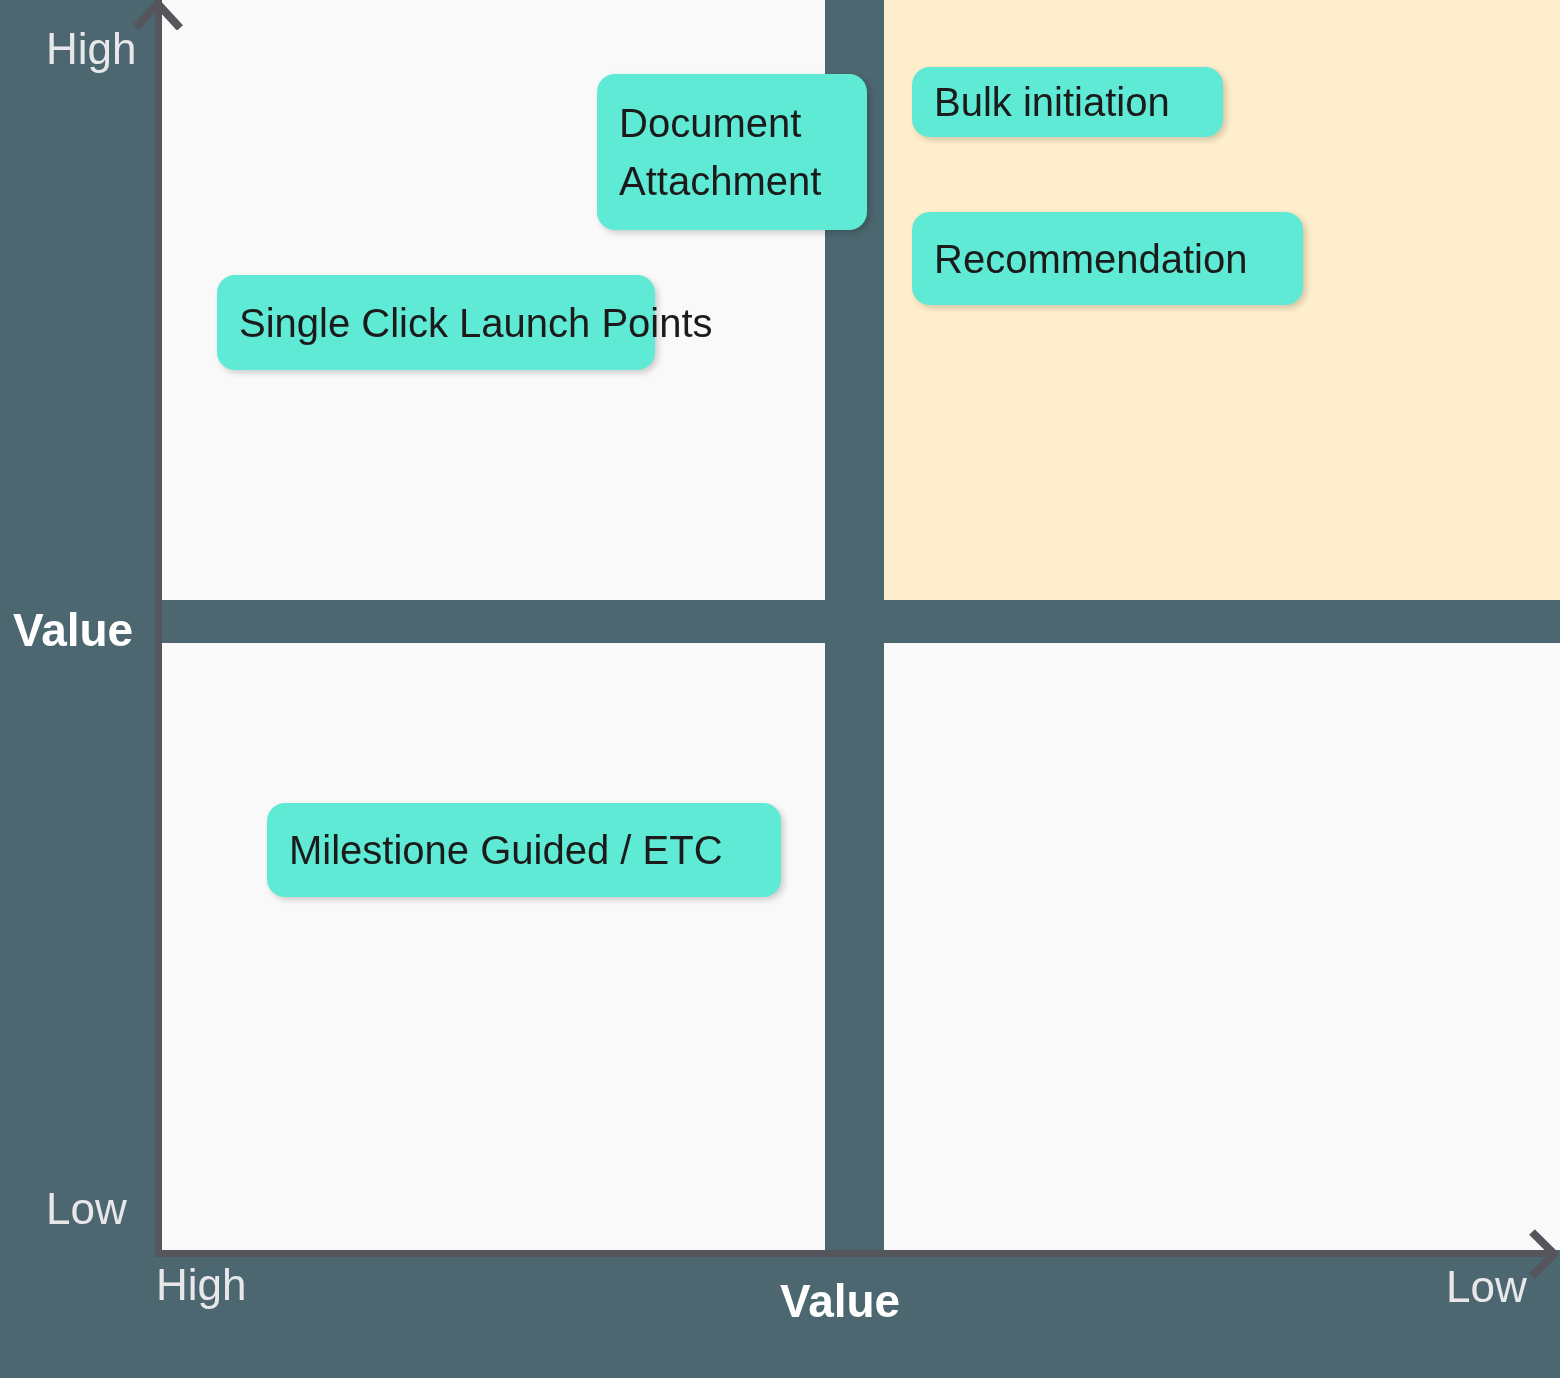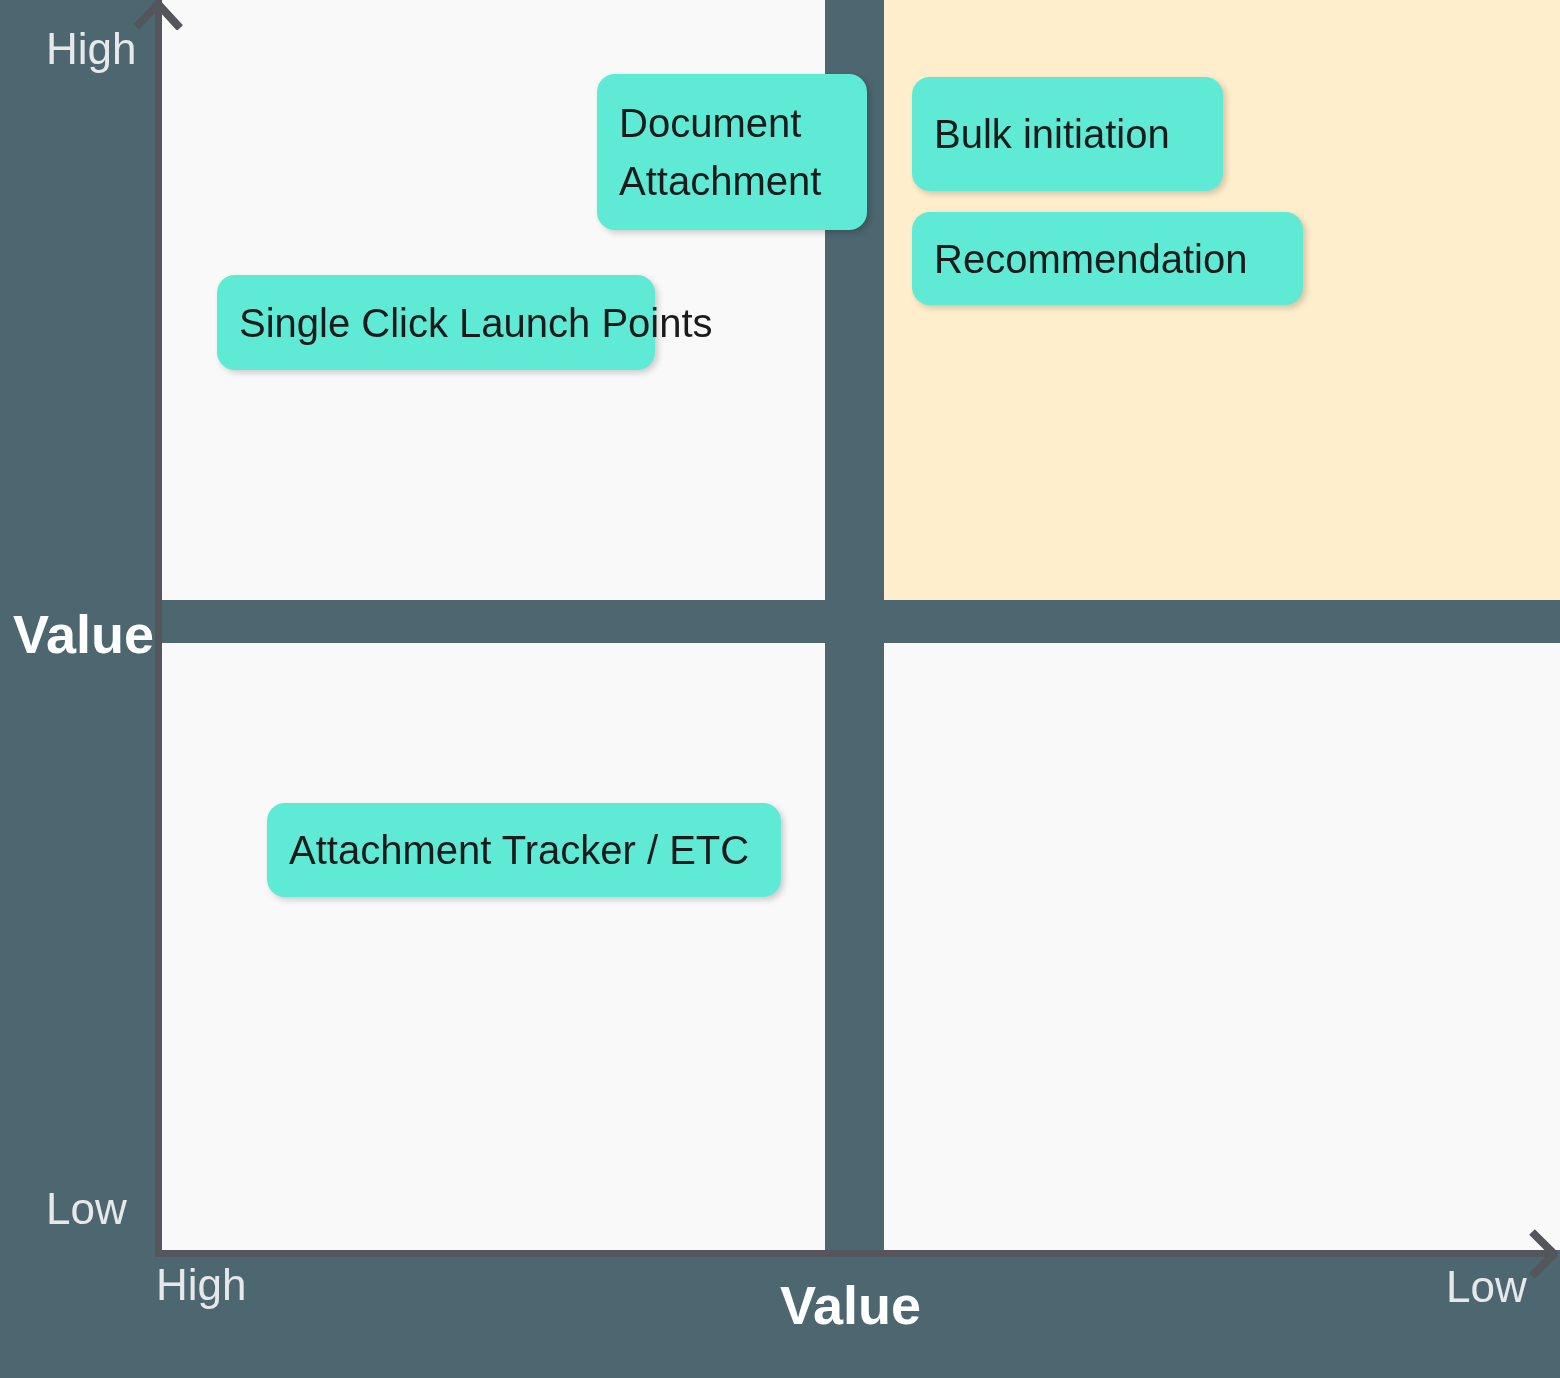--- a/index.html
+++ b/index.html
@@ -44,21 +44,21 @@
   }
   .lbl-y-high { left: 46px;   top: 24px; }
   .lbl-y-low  { left: 46px;   top: 1184px; }
   .lbl-x-high { left: 156px;  top: 1260px; }
   .lbl-x-low  { left: 1446px; top: 1262px; }
 
   
   .axis-title {
     position: absolute;
     color: #FFFFFF;
-    font-size: 54px;
+    font-size: 46px;
     font-weight: 700;
   }
   .lbl-value  { left: 13px;  top: 603px; }
   .lbl-effort { left: 780px; top: 1274px; }
 
   
   .item {
     position: absolute;
     background: #5eead4;
     color: #1B1B1B;
@@ -66,21 +66,21 @@
     font-size: 40px;
     line-height: 1.45;
     display: flex;
     align-items: center;
     padding: 0 22px;
     box-shadow: 3px 3px 6px rgba(0,0,0,0.18);
     z-index: 3;
   }
   .item.single-line { white-space: nowrap; }
   .item-doc    { left: 597px; top: 74px;  width: 270px; height: 156px; }
-  .item-bulk   { left: 912px; top: 77px;  width: 311px; height: 114px; }
+  .item-bulk   { left: 912px; top: 67px;  width: 311px; height: 70px; }
   .item-reco   { left: 912px; top: 212px; width: 391px; height: 93px; }
   .item-single { left: 217px; top: 275px; width: 438px; height: 95px; }
   .item-mile   { left: 267px; top: 803px; width: 514px; height: 94px; }
   .item-guided { left: 932px; top: 852px; width: 345px; height: 96px; }
 </style>
 </head>
 <body>
 
 <div class="canvas">
 
@@ -116,16 +116,16 @@
   <div class="item item-bulk single-line">
     <span>Bulk initiation</span>
   </div>
   <div class="item item-reco single-line">
     <span>Recommendation</span>
   </div>
   <div class="item item-single single-line">
     <span>Single Click Launch Points</span>
   </div>
   <div class="item item-mile single-line">
-    <span>Attachment Tracker / ETC</span>
+    <span>Milestione Guided / ETC</span>
   </div>
 
 </div>
 
 </body></html>

